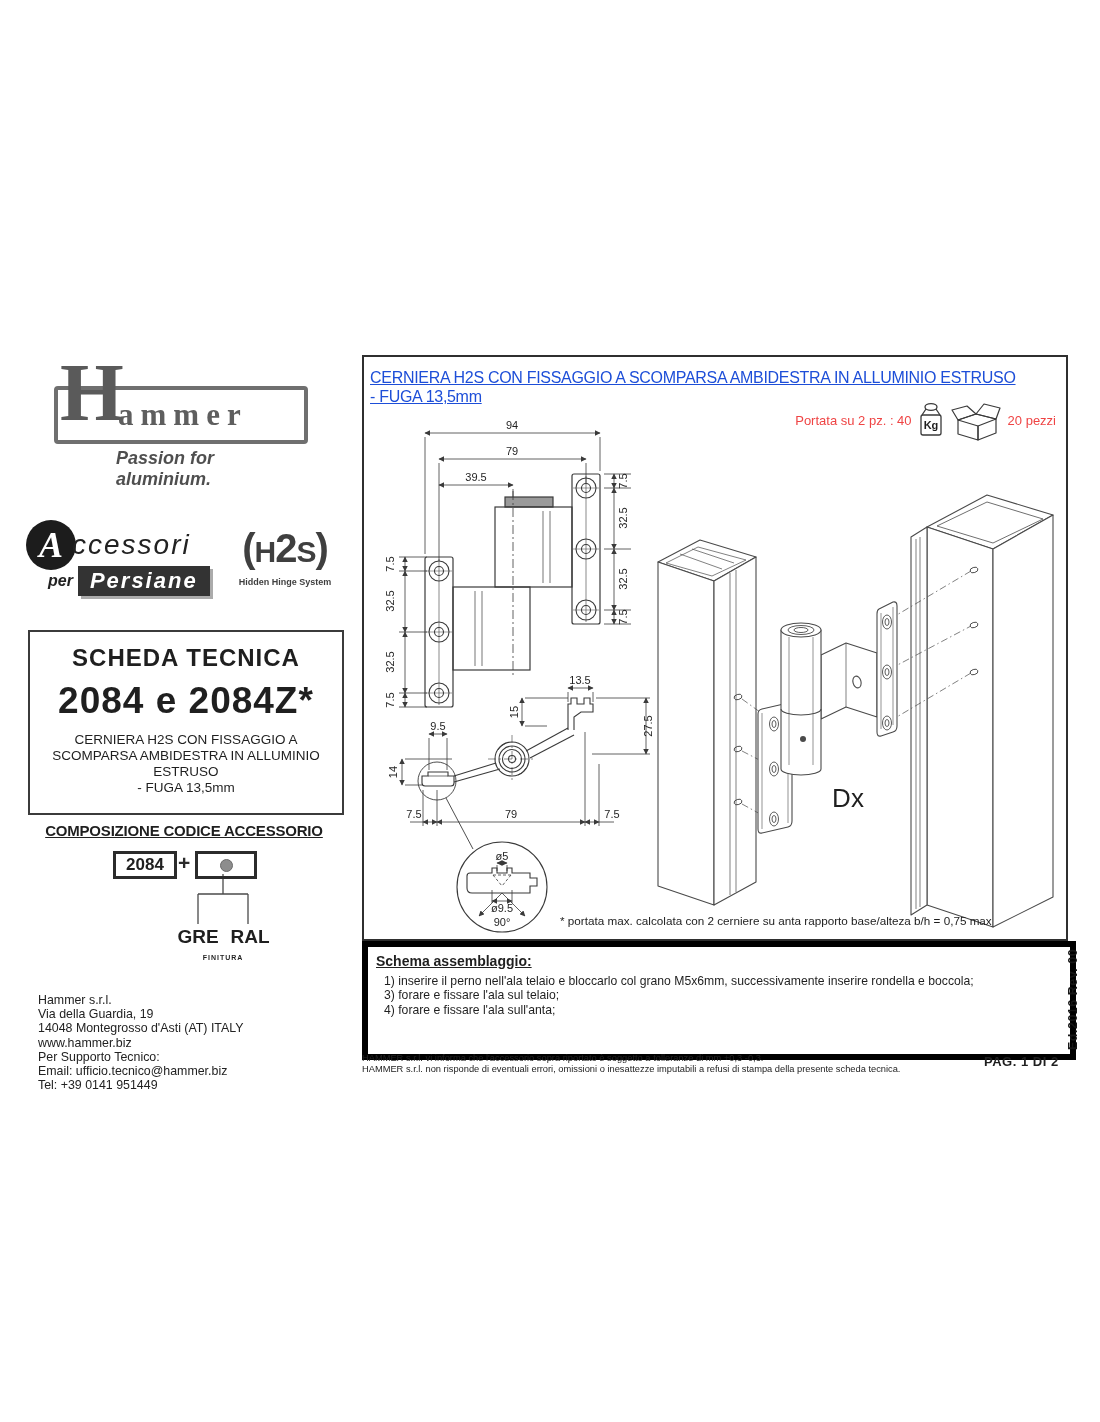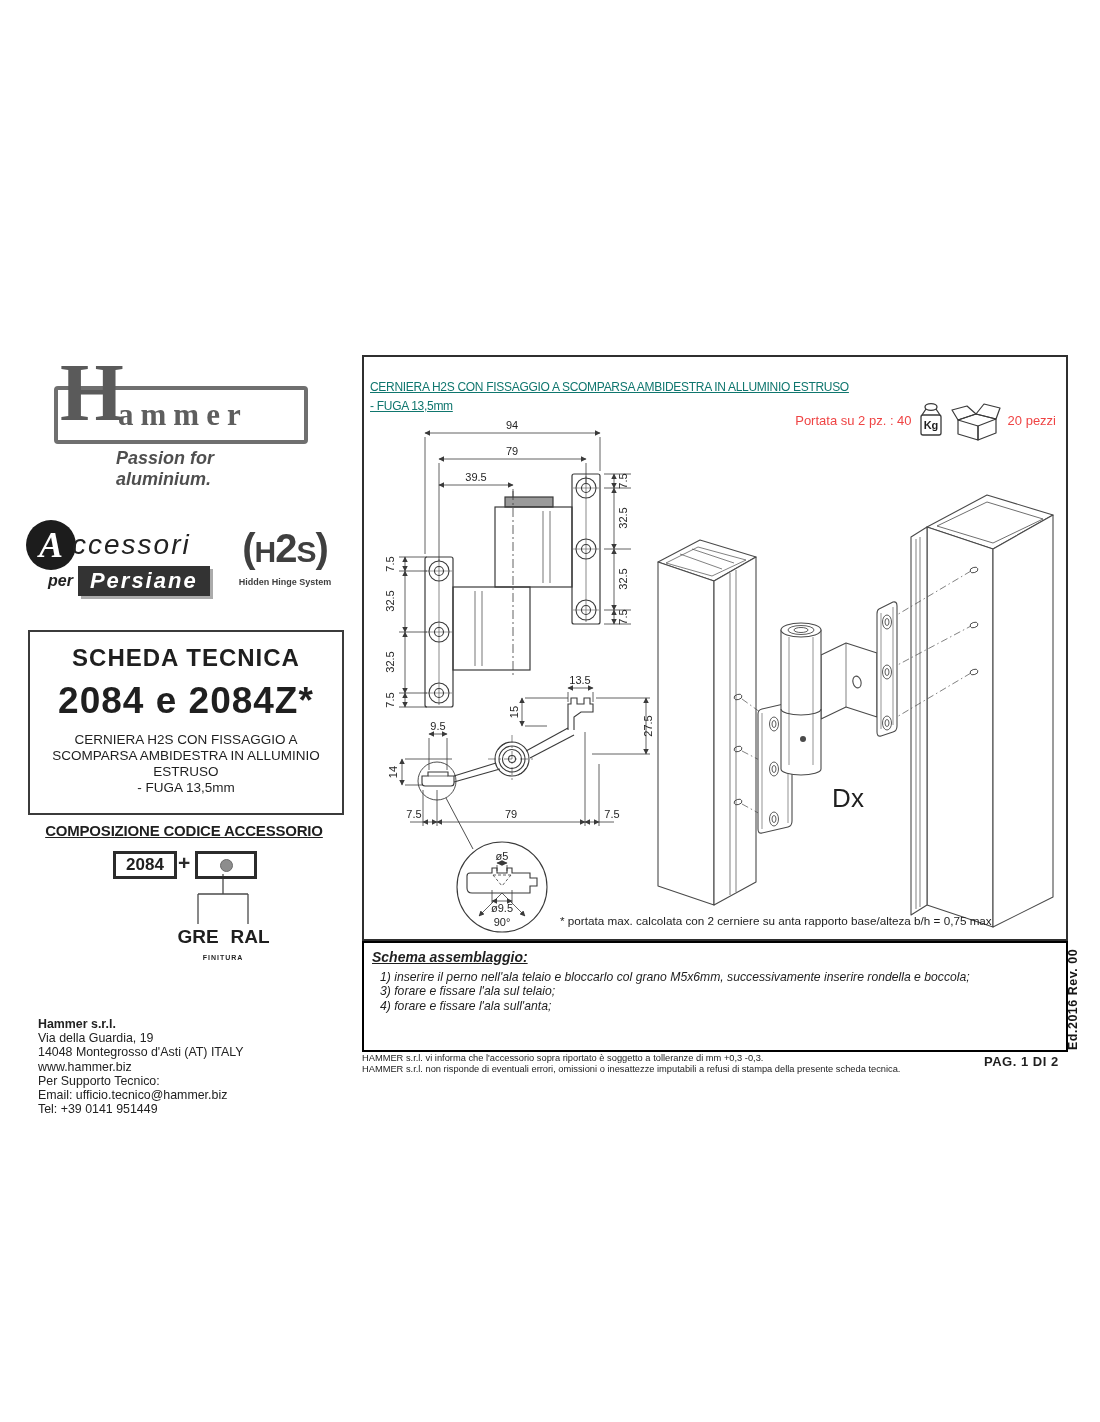--- a/index.html
+++ b/index.html
@@ -53,32 +53,32 @@
   .code-box2{position:absolute;left:167px;top:5px;width:56px;height:22px;border:3px solid #2b2b2b;
              display:flex;align-items:center;justify-content:center;}
   .code-dot{width:11px;height:11px;border-radius:50%;background:#8d8d8d;border:1px solid #6a6a6a;}
   .code-lines{position:absolute;left:0;top:0;}
   .code-opt{position:absolute;top:80px;font-weight:bold;font-size:19px;transform:translateX(-50%);}
   .code-caption{position:absolute;left:195px;top:108px;transform:translateX(-50%);
                 font-size:7px;font-weight:bold;letter-spacing:1px;}
 
   
   .contact{left:38px;top:993px;font-size:12.4px;line-height:14.2px;color:#222;}
-  .contact .company{font-weight:bold;margin-top:24px;}
+  .contact .company{font-weight:normal;}
 
   
   .main-box{left:362px;top:355px;width:702px;height:582px;border:2px solid #2f2f2f;}
-  .doc-title{padding:21px 6px 0 6px;font-size:12px;letter-spacing:-0.3px;color:#0f766e;}
+  .doc-title{padding:11px 6px 0 6px;font-size:16px;letter-spacing:-0.3px;color:#1d4ed8;}
   .doc-title div{text-decoration:underline;width:fit-content;line-height:19px;}
   .portata{position:absolute;top:40px;right:10px;display:flex;align-items:center;gap:6px;height:46px;
            font-size:13px;color:#ef4444;}
   .footnote{position:absolute;left:196px;top:557px;font-size:11.7px;color:#1d1d1d;}
 
   
-  .schema-box{left:362px;top:941px;width:702px;height:107px;border:2px solid #000000;font-style:italic;}
+  .schema-box{left:362px;top:941px;width:702px;height:107px;border:6px solid #000000;}
   .schema-heading{padding:6px 8px 3px 8px;font-size:14px;font-weight:bold;text-decoration:underline;width:fit-content;}
   .schema-steps{padding:2px 16px;font-size:12.2px;line-height:14.4px;}
 
   
   .ed-rev{left:1066px;top:932px;height:118px;width:16px;font-size:12.5px;font-weight:bold;
           writing-mode:vertical-rl;transform:rotate(180deg);text-align:left;letter-spacing:0.5px;color:#161616;}
   .disclaimer{left:362px;top:1053px;font-size:9.3px;line-height:11px;color:#222;width:560px;}
   .pag{left:984px;top:1054px;font-weight:bold;font-size:13px;letter-spacing:0.5px;}
 
   svg text{font-family:"Liberation Sans",sans-serif;fill:#1f1f1f;}

